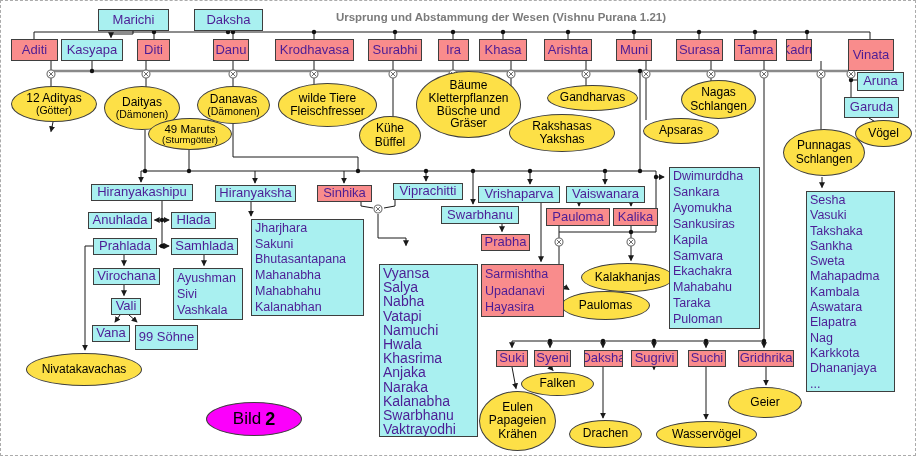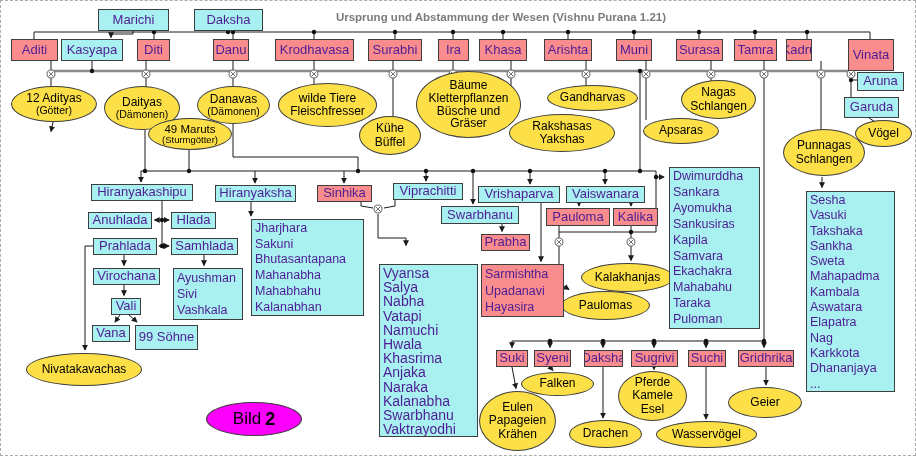--- a/index.html
+++ b/index.html
@@ -203,23 +203,20 @@
 Schlangen</div>
 <div class="ell" style="left:854px;top:119px;width:57px;height:27px">Vögel</div>
 <div class="ell" style="left:25px;top:352px;width:116px;height:33px">Nivatakavachas</div>
 <div class="ell" style="left:580px;top:262px;width:93px;height:29px">Kalakhanjas</div>
 <div class="ell" style="left:560px;top:290px;width:89px;height:29px">Paulomas</div>
 <div class="ell" style="left:520px;top:371px;width:73px;height:24px">Falken</div>
 <div class="ell" style="left:478px;top:390px;width:77px;height:60px;line-height:1.1">Eulen
 Papageien
 Krähen</div>
 <div class="ell" style="left:568px;top:419px;width:73px;height:28px">Drachen</div>
-<div class="ell" style="left:617px;top:370px;width:69px;height:50px;line-height:1.1">Pferde
-Kamele
-Esel</div>
 <div class="ell" style="left:655px;top:420px;width:101px;height:27px">Wasservögel</div>
 <div class="ell" style="left:727px;top:386px;width:74px;height:31px">Geier</div>
 
 
 <div class="box" style="left:90px;top:183px;width:102px;height:17px">Hiranyakashipu</div>
 <div class="box" style="left:87px;top:211px;width:64px;height:17px">Anuhlada</div>
 <div class="box" style="left:170px;top:211px;width:45px;height:17px">Hlada</div>
 <div class="box" style="left:92px;top:237px;width:64px;height:17px">Prahlada</div>
 <div class="box" style="left:170px;top:237px;width:67px;height:17px">Samhlada</div>
 <div class="box" style="left:92px;top:267px;width:67px;height:17px">Virochana</div>

